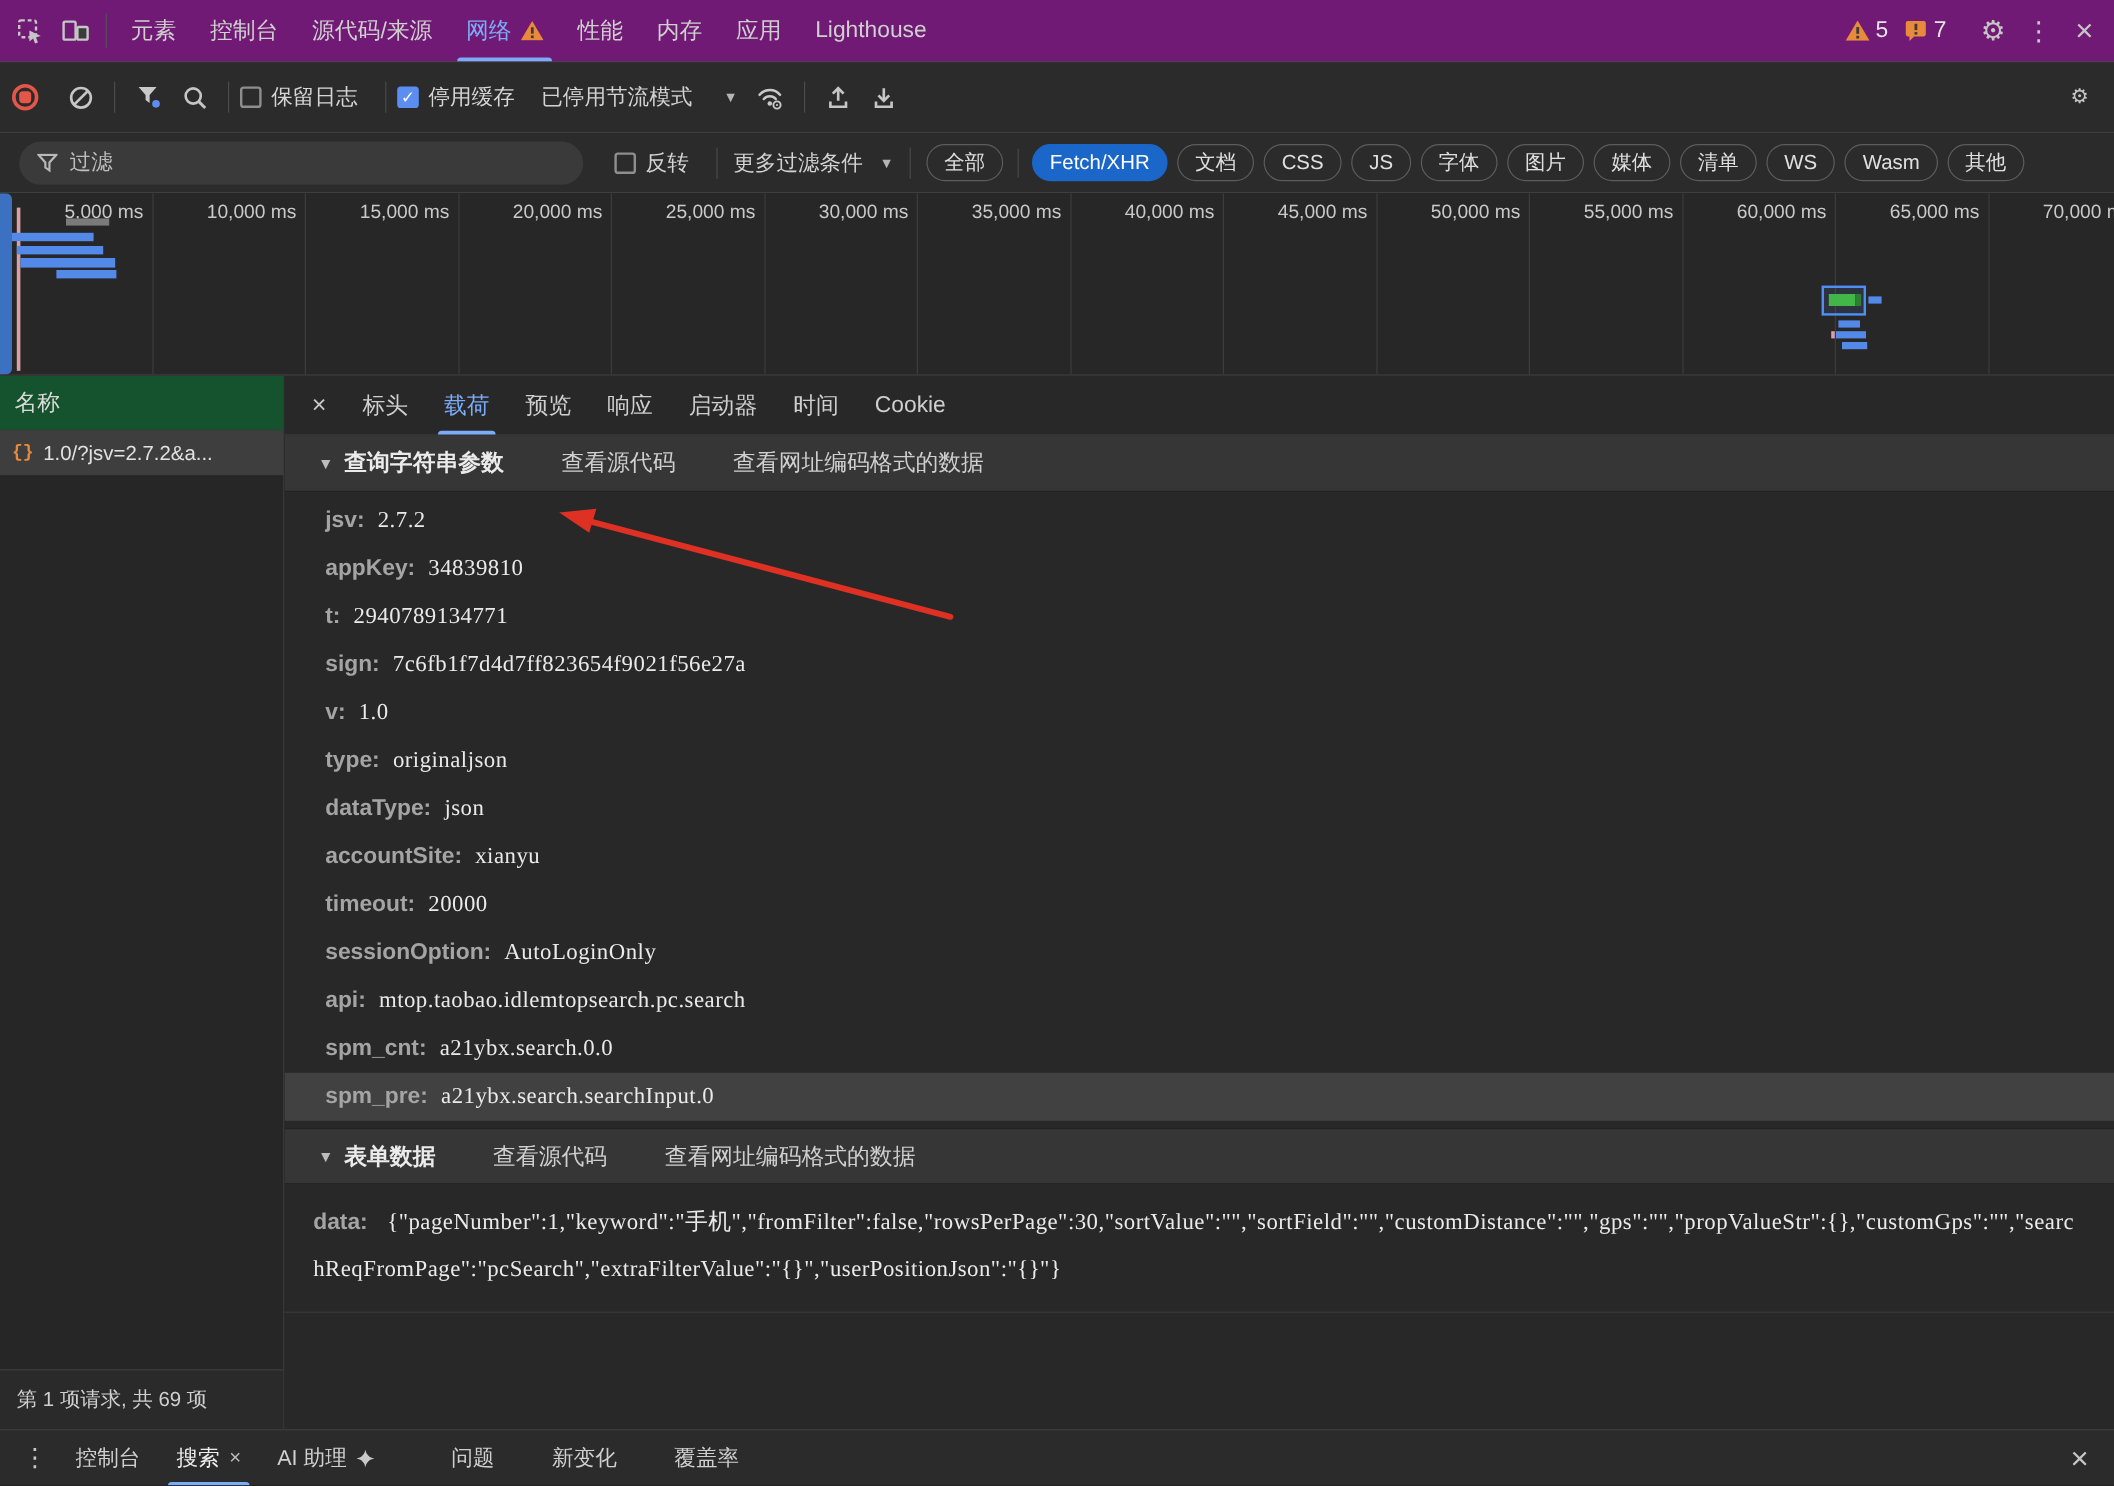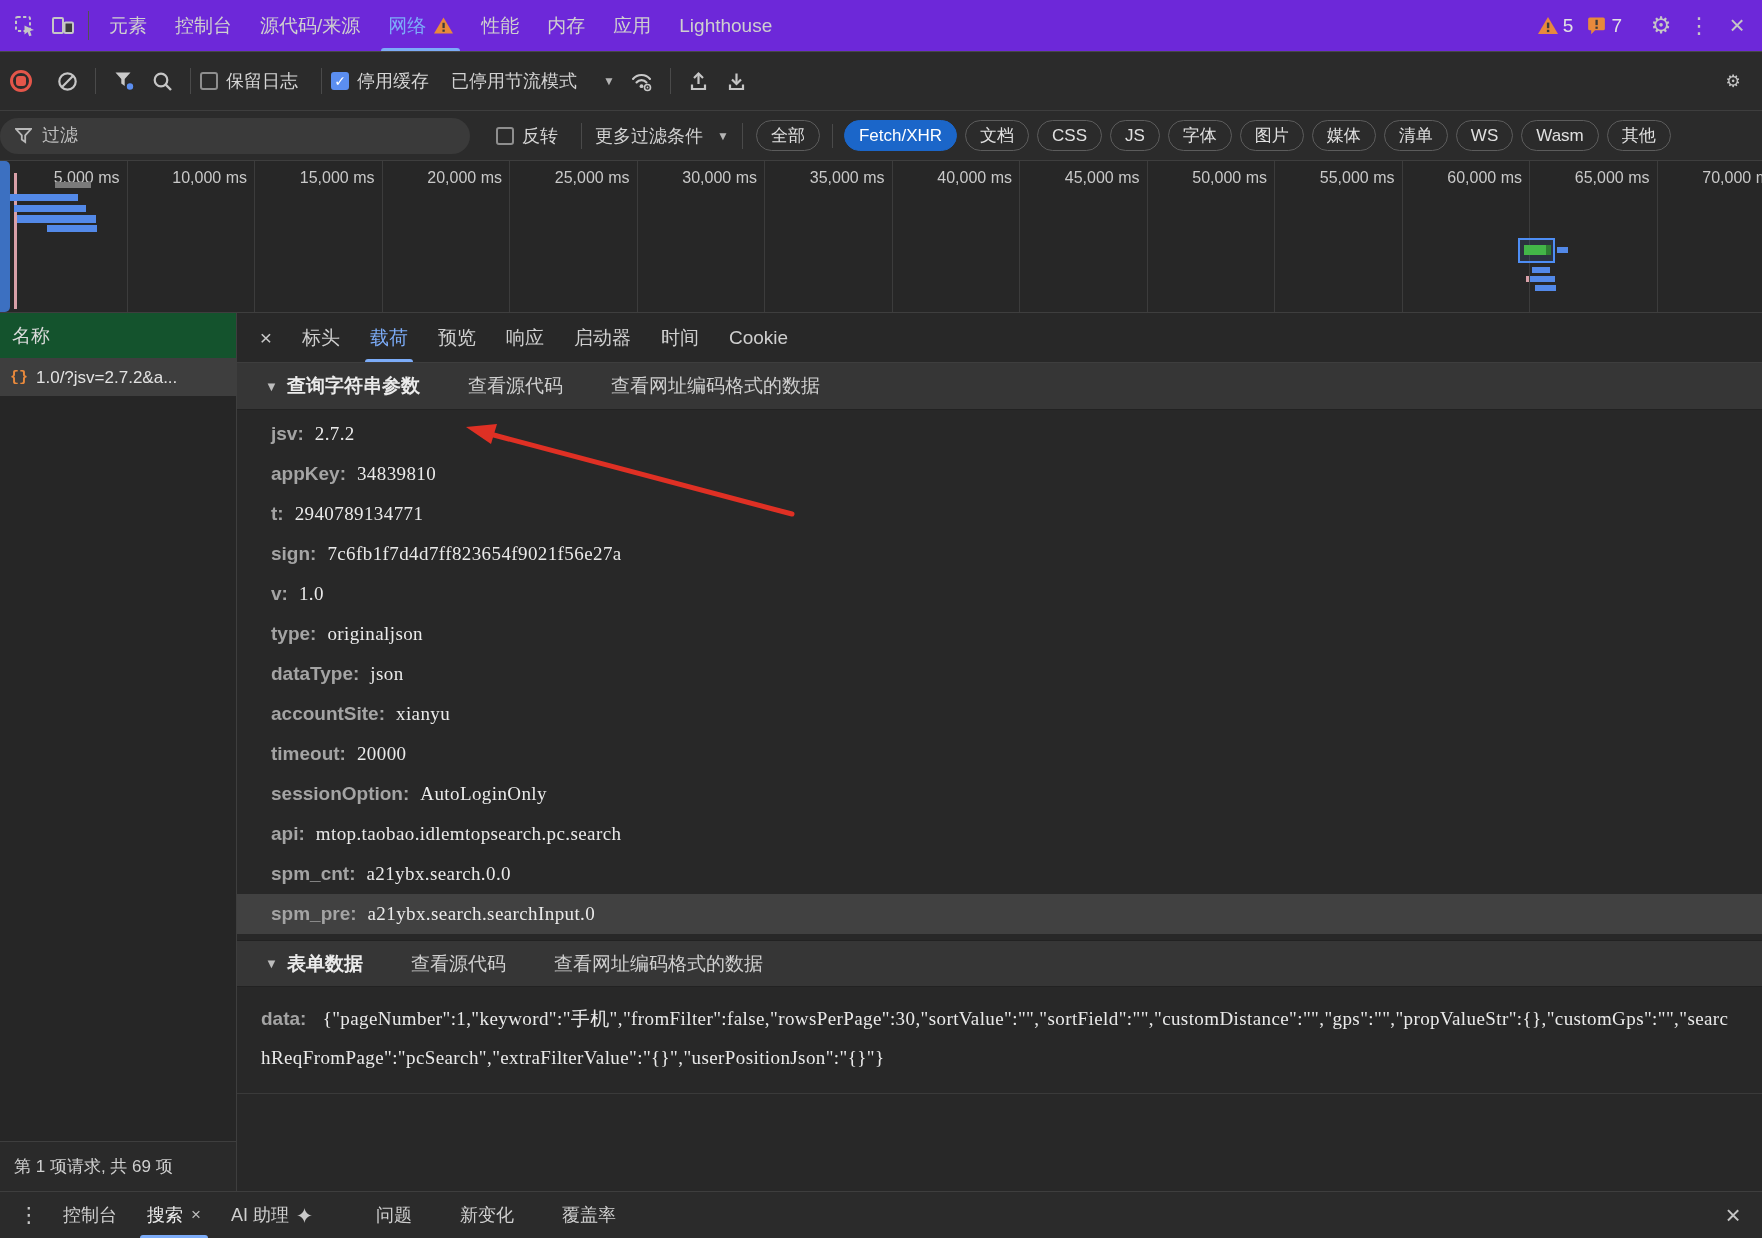--- a/index.html
+++ b/index.html
@@ -4,21 +4,21 @@
 <style>
   * { box-sizing: border-box; margin: 0; padding: 0; }
   html,body { background:#1a1a1a; }
   body { font-family:"Liberation Sans","DejaVu Sans",sans-serif; }
 
   .app { width:1762px; height:1238px; background:#282828; color:#d6d6d6;
          display:flex; flex-direction:column; position:relative; overflow:hidden;
          font-size:17px; }
 
   
-  .topbar { flex:0 0 52px; background:#6d28d9; border-bottom:1px solid #474747;
+  .topbar { flex:0 0 52px; background:#701a75; border-bottom:1px solid #474747;
             display:flex; align-items:stretch; padding:0 6px; }
   .icon-btn { width:38px; display:flex; align-items:center; justify-content:center;
               color:#c6c6c6; cursor:pointer; flex:0 0 auto; }
   .v-div { width:1px; background:#525252; margin:11px 6px; flex:0 0 auto; }
   .top-tabs { display:flex; align-items:stretch; }
   .top-tab { display:flex; align-items:center; padding:0 14px; font-size:19px;
              color:#cfcfcf; position:relative; cursor:pointer; white-space:nowrap; }
   .top-tab.active { color:#7cacf8; }
   .top-tab.active::after { content:''; position:absolute; left:7px; right:7px; bottom:0;
              height:3px; background:#7cacf8; border-radius:3px 3px 0 0; }
@@ -38,21 +38,21 @@
             background:#e4564a; border-radius:3px; }
   .cb { width:18px; height:18px; border:2px solid #8e8e8e; border-radius:3px; flex:0 0 auto; }
   .cb.checked { background:#5b8ef0; border-color:#5b8ef0; display:flex; align-items:center;
             justify-content:center; color:#fff; font-size:14px; font-weight:bold; }
   .tb-label { font-size:18px; color:#d6d6d6; margin:0 14px 0 8px; white-space:nowrap; }
   .throttle { display:flex; align-items:center; font-size:18px; color:#d2d2d2; margin:0 8px; }
   .dd-arrow { font-size:12px; color:#b5b5b5; margin-left:26px; }
 
   
   .filterbar { flex:0 0 50px; background:#2b2b2b; border-bottom:1px solid #3e3e3e;
-               display:flex; align-items:center; padding:0 0; }
+               display:flex; align-items:center; padding:0 16px; }
   .filter-pill { flex:0 0 470px; height:36px; background:#3a3a3a; border-radius:18px;
                display:flex; align-items:center; padding:0 15px; gap:10px; }
   .filter-pill input { flex:1; background:transparent; border:none; outline:none;
                color:#dddddd; font-size:18px; font-family:inherit; }
   .filter-pill input::placeholder { color:#bdbdbd; }
   .chips { display:flex; align-items:center; }
   .chip { height:31px; padding:0 14px; margin:0 4px; border-radius:16px;
           border:1px solid #5c5c5c; background:transparent; color:#e0e0e0;
           font-size:17px; display:flex; align-items:center; cursor:pointer;
           font-family:inherit; white-space:nowrap; }

